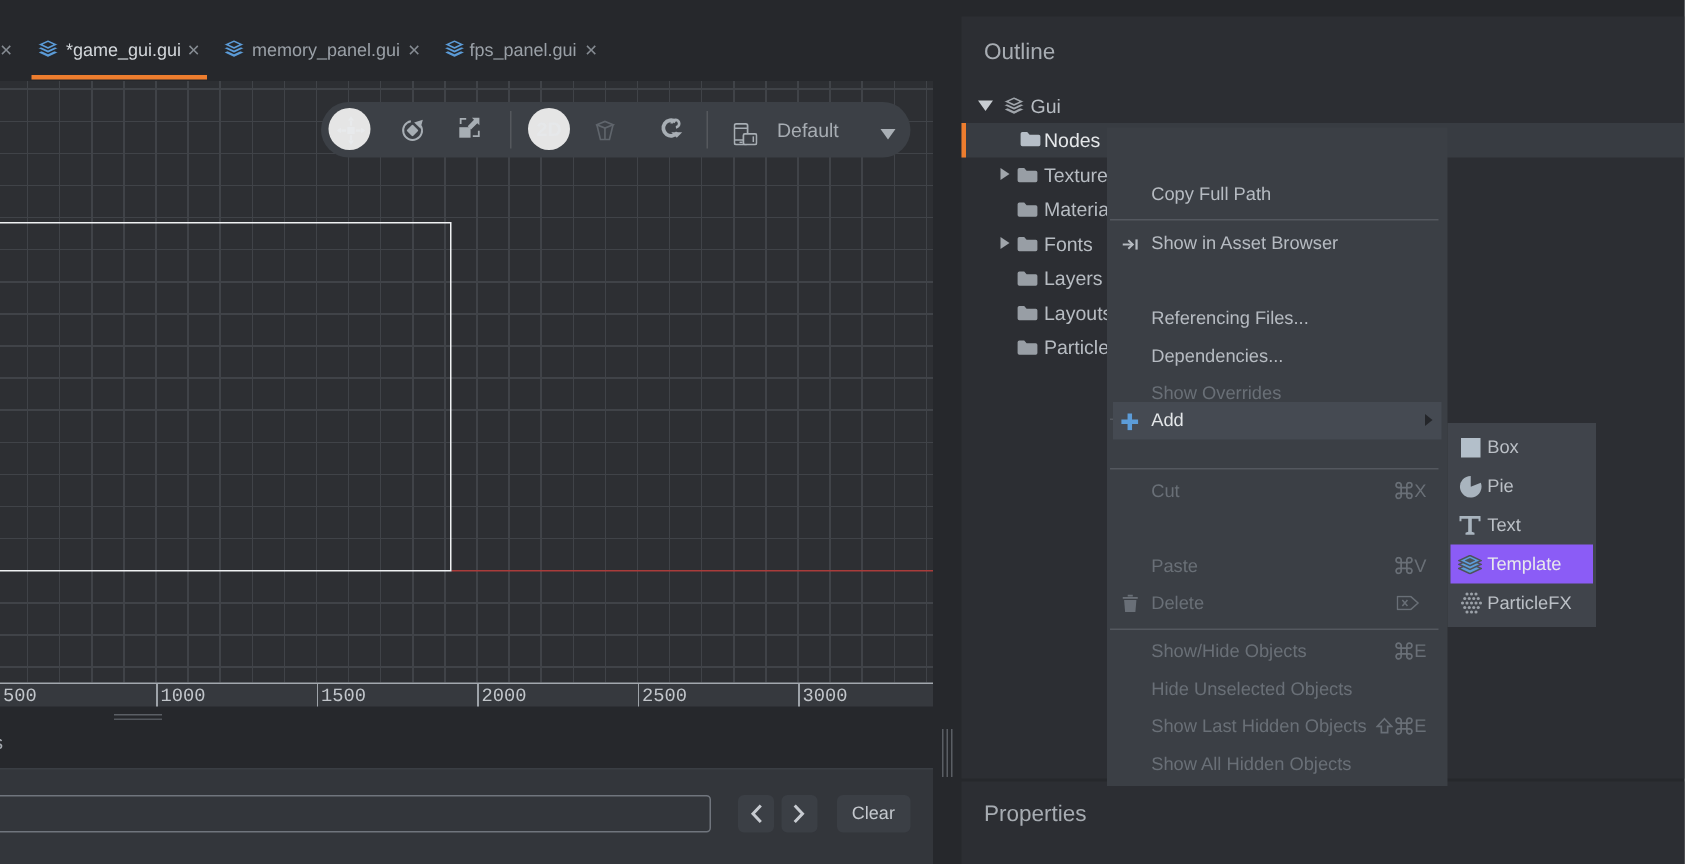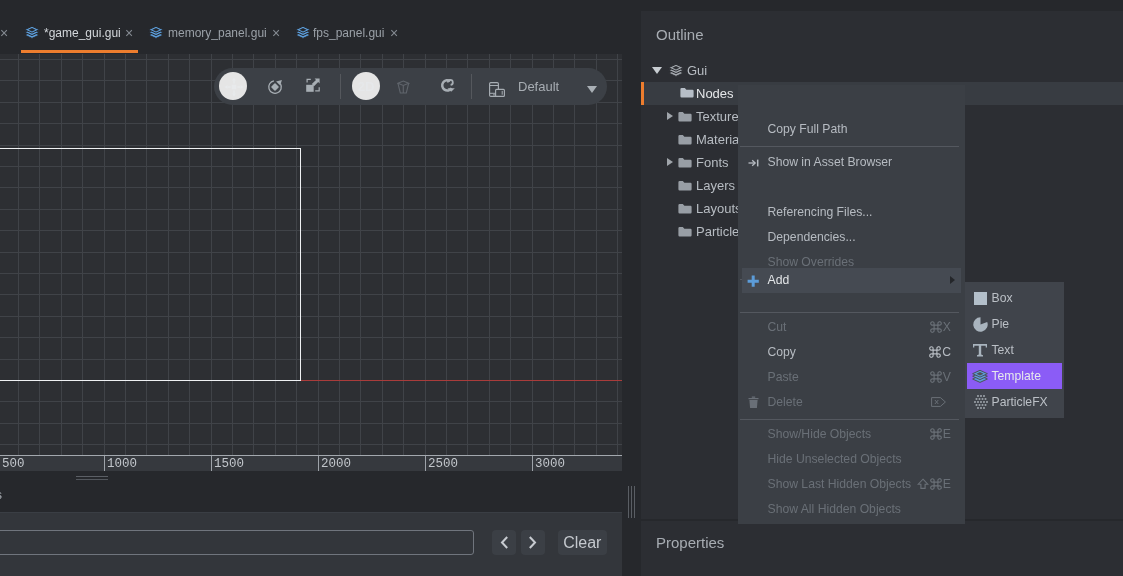--- a/index.html
+++ b/index.html
@@ -230,21 +230,21 @@
     <div class="abs bbtn" style="left:491.5px; width:24px;">
         <svg style="position:absolute; left:8px; top:6px; color:rgba(201,205,210,0.99);" width="9" height="13">
           <use href="#ic-chev"></use>
         </svg>
       </div>
     <div class="abs bbtn" style="left:520.5px; width:24px;">
         <svg style="position:absolute; left:7px; top:6px; color:rgba(201,205,210,0.99); transform:scaleX(-1);" width="9" height="13">
           <use href="#ic-chev"></use>
         </svg>
       </div>
-    <div class="abs bbtn" style="left:557.5px; width:49.5px; text-align:center; font-size:16px; color:rgba(198,202,207,0.99); line-height:25px;">Clear</div>
+    <div class="abs bbtn" style="left:557.5px; width:49.5px; text-align:center; font-size:12px; color:rgba(198,202,207,0.99); line-height:25px;">Clear</div>
   </div>
 </div>
 
 <div class="abs" style="left:628px; top:486px; width:1px; height:32px; background:#5A5E64;"></div>
 <div class="abs" style="left:631px; top:486px; width:1px; height:32px; background:#5A5E64;"></div>
 <div class="abs" style="left:634px; top:486px; width:1px; height:32px; background:#5A5E64;"></div>
 
 <div id="rightpane" class="abs">
   <div id="outlinepanel" class="abs"></div>
   <div class="abs paneltitle" style="left:15px; top:25.5px;">Outline</div>
@@ -334,26 +334,20 @@
       <span class="lbl">Add</span>
     <div style="position:absolute; right:6px; top:8px; width:0; height:0; border-left:5.5px solid #24262A; border-top:4.5px solid transparent; border-bottom:4.5px solid transparent;"></div>
   </div>
   <div class="msep" style="top:226.5px;"></div>
   <div class="mi dis" style="top:229.5px;">
       <span class="lbl">Cut</span>
       <span class="sc"><svg class="scs" width="12" height="12">
           <use href="#ic-cmd"></use>
         </svg>X</span>
     </div>
-  <div class="mi" style="top:254.5px;">
-      <span class="lbl">Copy</span>
-      <span class="sc"><svg class="scs" width="12" height="12">
-          <use href="#ic-cmd"></use>
-        </svg>C</span>
-    </div>
   <div class="mi dis" style="top:279.5px;">
       <span class="lbl">Paste</span>
       <span class="sc"><svg class="scs" width="12" height="12">
           <use href="#ic-cmd"></use>
         </svg>V</span>
     </div>
   <div class="mi dis" style="top:304.5px;">
       <svg class="mic" width="11" height="12" style="top:6.5px; left:6px;">
         <use href="#ic-trash"></use>
       </svg>

